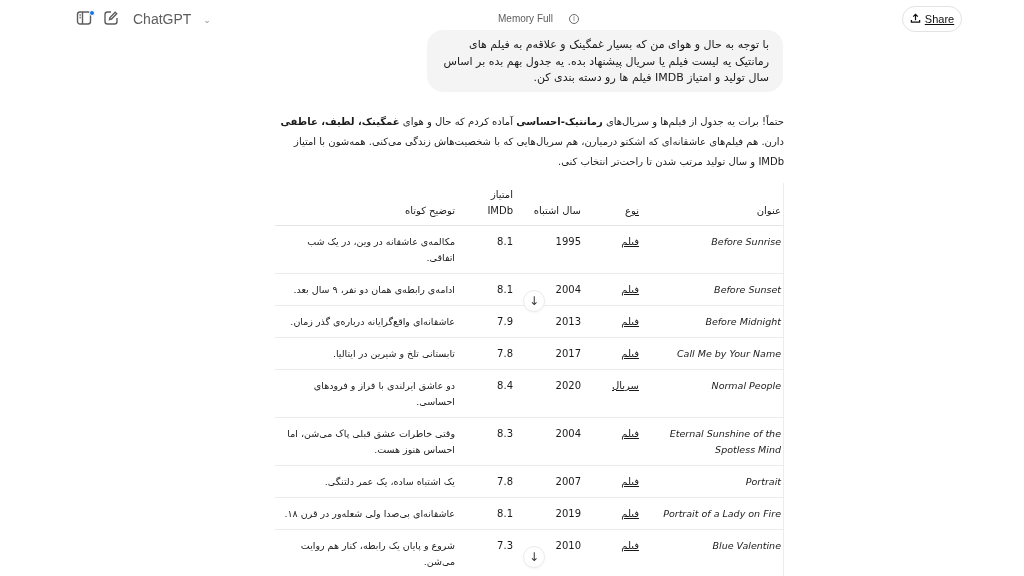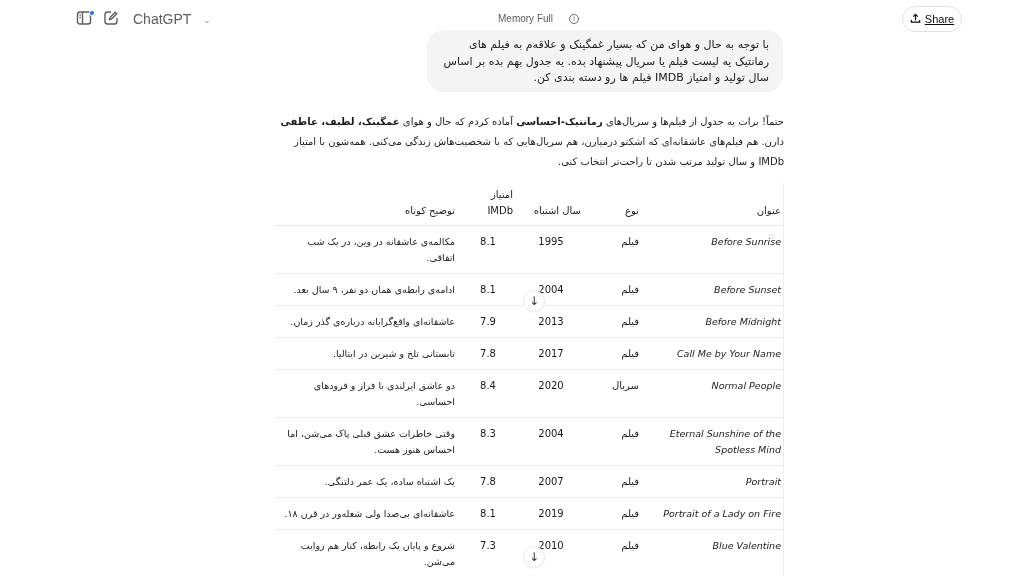--- a/index.html
+++ b/index.html
@@ -22,26 +22,26 @@
   .user-bubble { position: absolute; left: 427px; top: 18px; width: 356px; height: 62px; background: #f4f4f4; border-radius: 16px; padding: 7px 14px 0 14px; direction: rtl; text-align: right; font-size: 11px; line-height: 16.5px; color: #1a1a1a; margin-top: 12px; }
 
   .assistant-text { position: absolute; left: 278px; top: 112px; width: 506px; direction: rtl; text-align: right; font-size: 10px; line-height: 20px; color: #1a1a1a; }
   .assistant-text b { font-weight: bold; }
 
   .table-wrap { position: absolute; left: 275px; top: 183px; width: 509px; border-right: 1px solid #ececec; }
   table { width: 100%; border-collapse: collapse; direction: rtl; font-size: 10px; color: #1a1a1a; }
   th { font-weight: normal; text-align: right; vertical-align: bottom; padding: 4px 4px 6px 4px; line-height: 16px; font-size: 10px; border-bottom: 1px solid #e5e5e5; }
   td { text-align: right; vertical-align: top; padding: 8px 4px 7px 4px; line-height: 16px; border-bottom: 1px solid #ececec; }
   th.c-title, td.c-title { width: 140px; padding-right: 2px; }
-  th.c-type, td.c-type { width: 58px; }
+  th.c-type, td.c-type { width: 58px; text-decoration: underline; }
   th.c-year, td.c-year { width: 68px; }
   th.c-score, td.c-score { width: 58px; }
   th.c-desc, td.c-desc { padding-left: 2px; }
   td.c-title { font-style: italic; font-family: "DejaVu Sans", sans-serif; font-size: 9.5px; }
-  td.c-year, td.c-score { direction: ltr; text-align: center; }
+  td.c-year, td.c-score { direction: ltr; text-align: right; }
   td.c-desc { font-size: 9.5px; }
   tr.tall td { height: 48px; }
 
   .scroll-down { position: absolute; width: 22px; height: 22px; border-radius: 50%; background: #fff; border: 1px solid #ececec; display: flex; align-items: center; justify-content: center; font-size: 12px; color: #333; z-index: 3; box-shadow: 0 1px 2px rgba(0,0,0,0.04); cursor: pointer; }
   .sd1 { left: 523px; top: 290px; }
   .sd2 { left: 523px; top: 546px; }
 </style>
 </head>
 <body>
 

